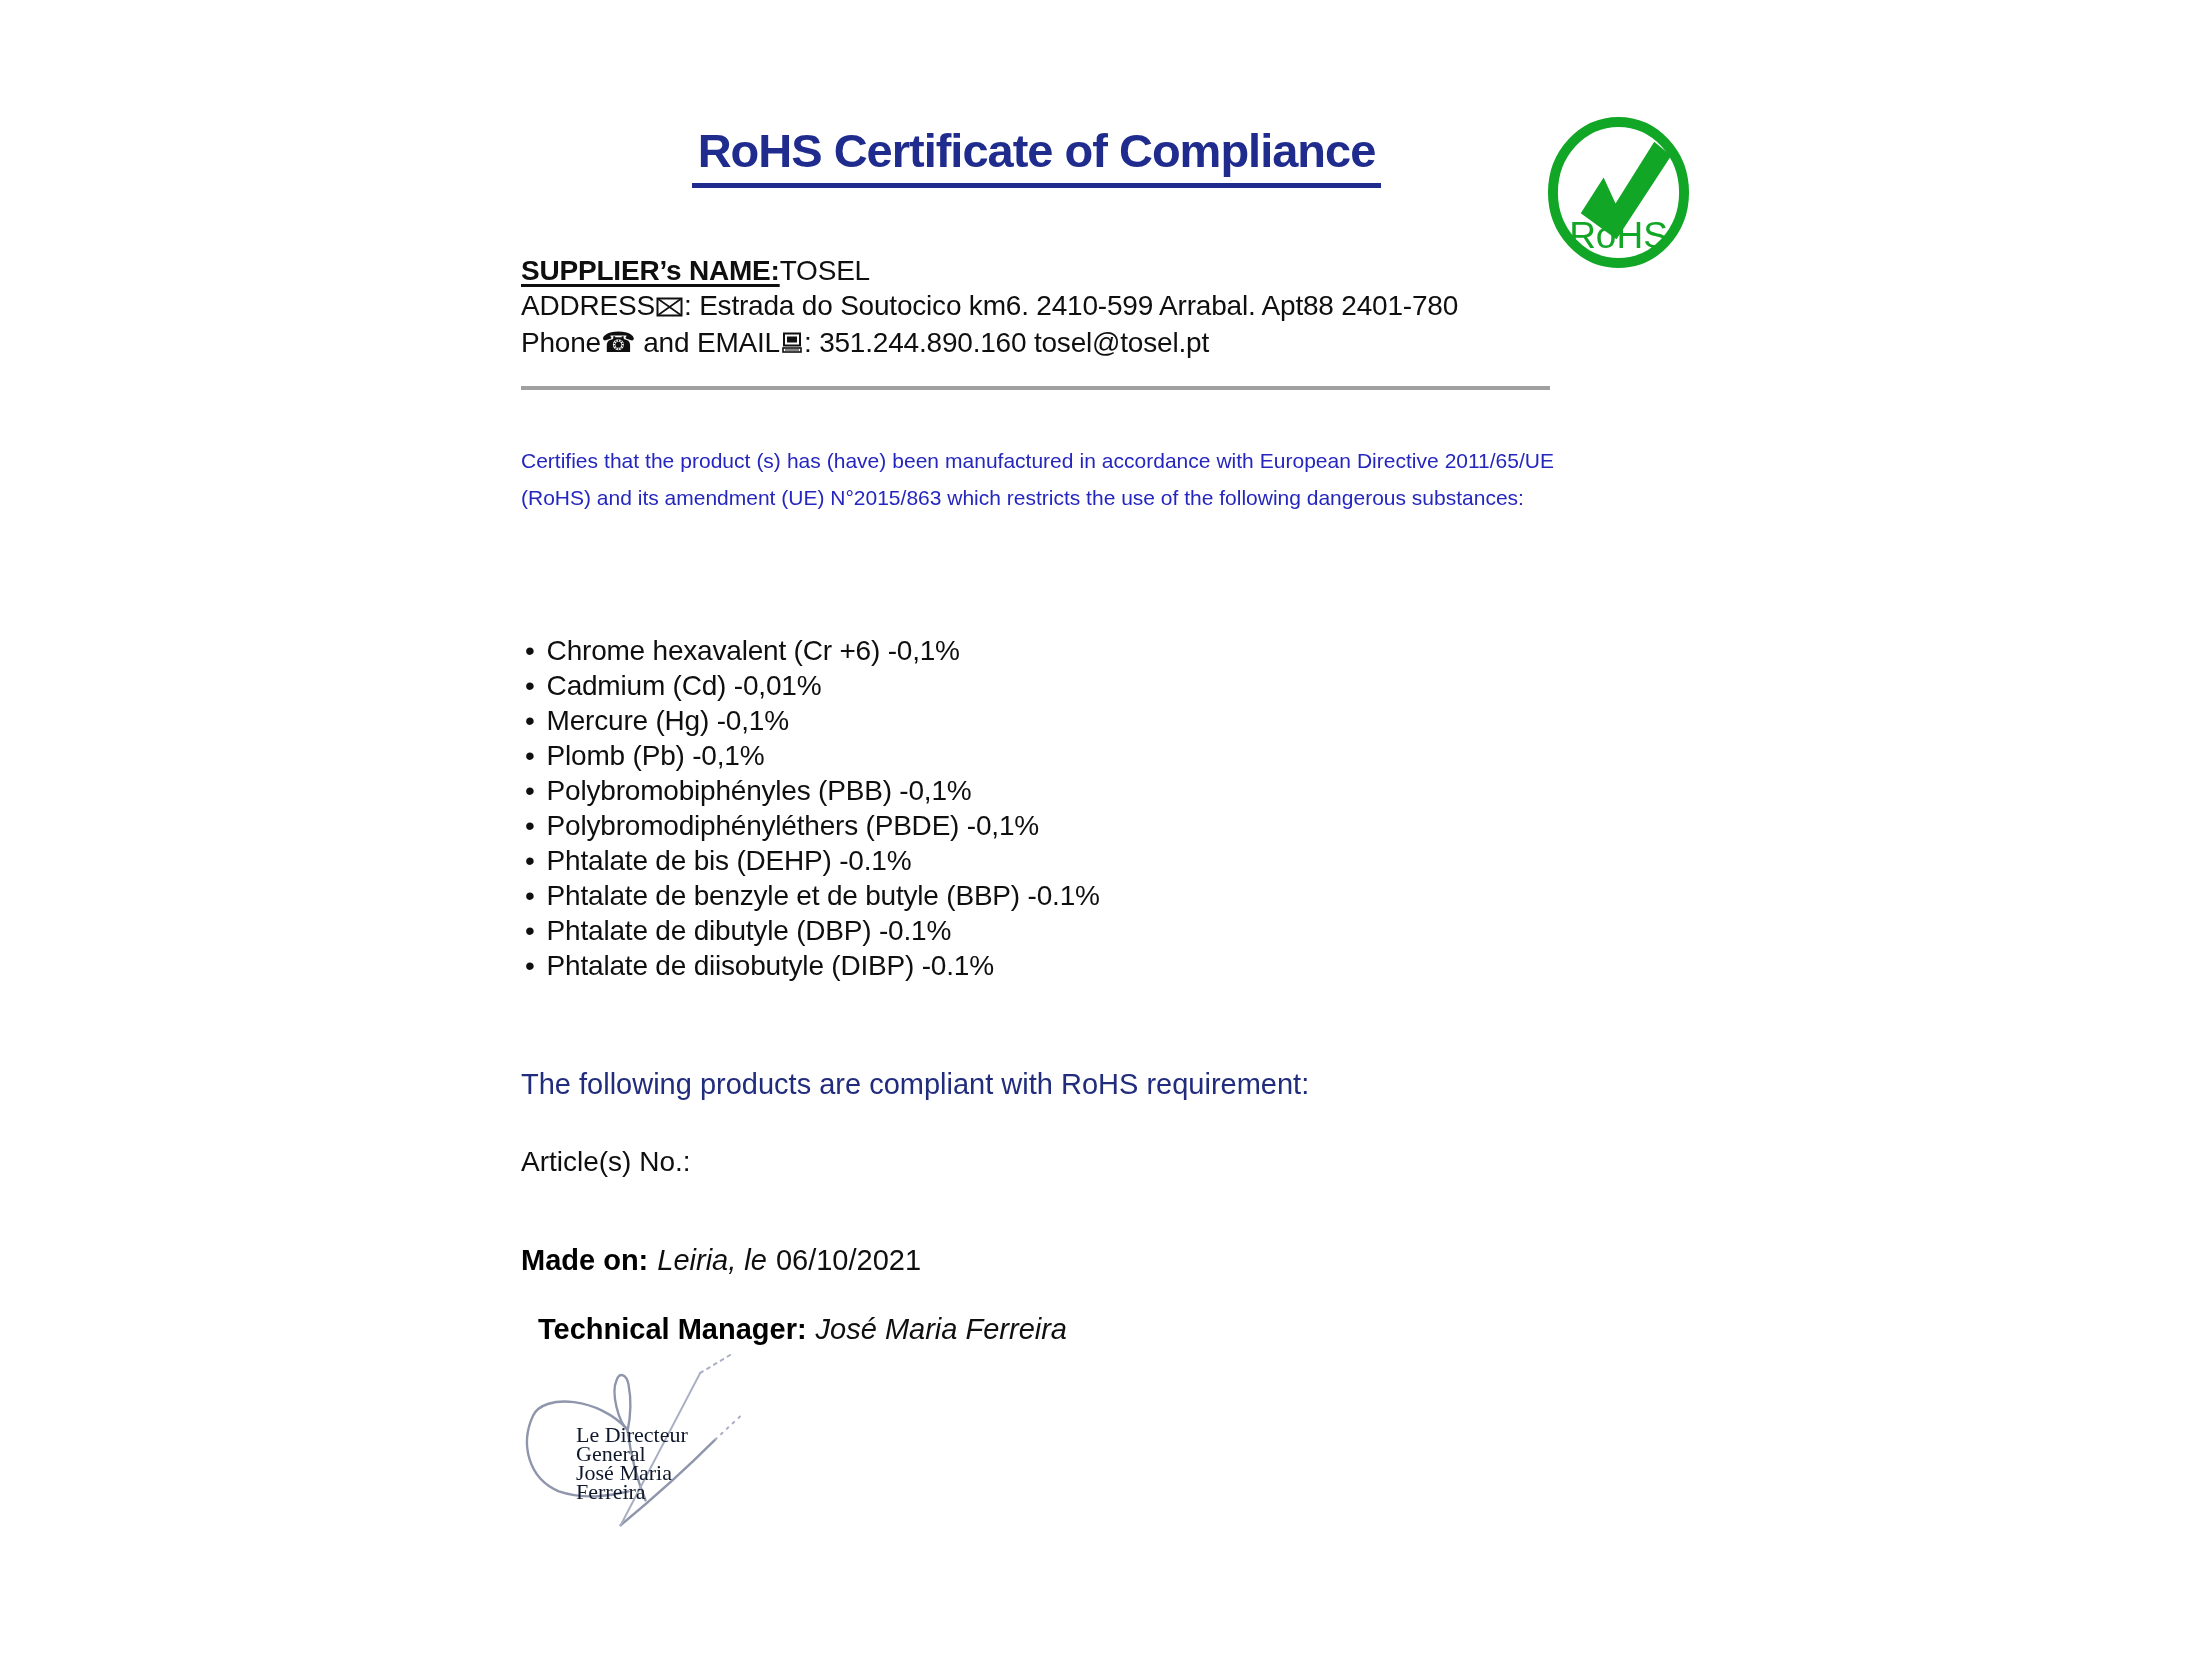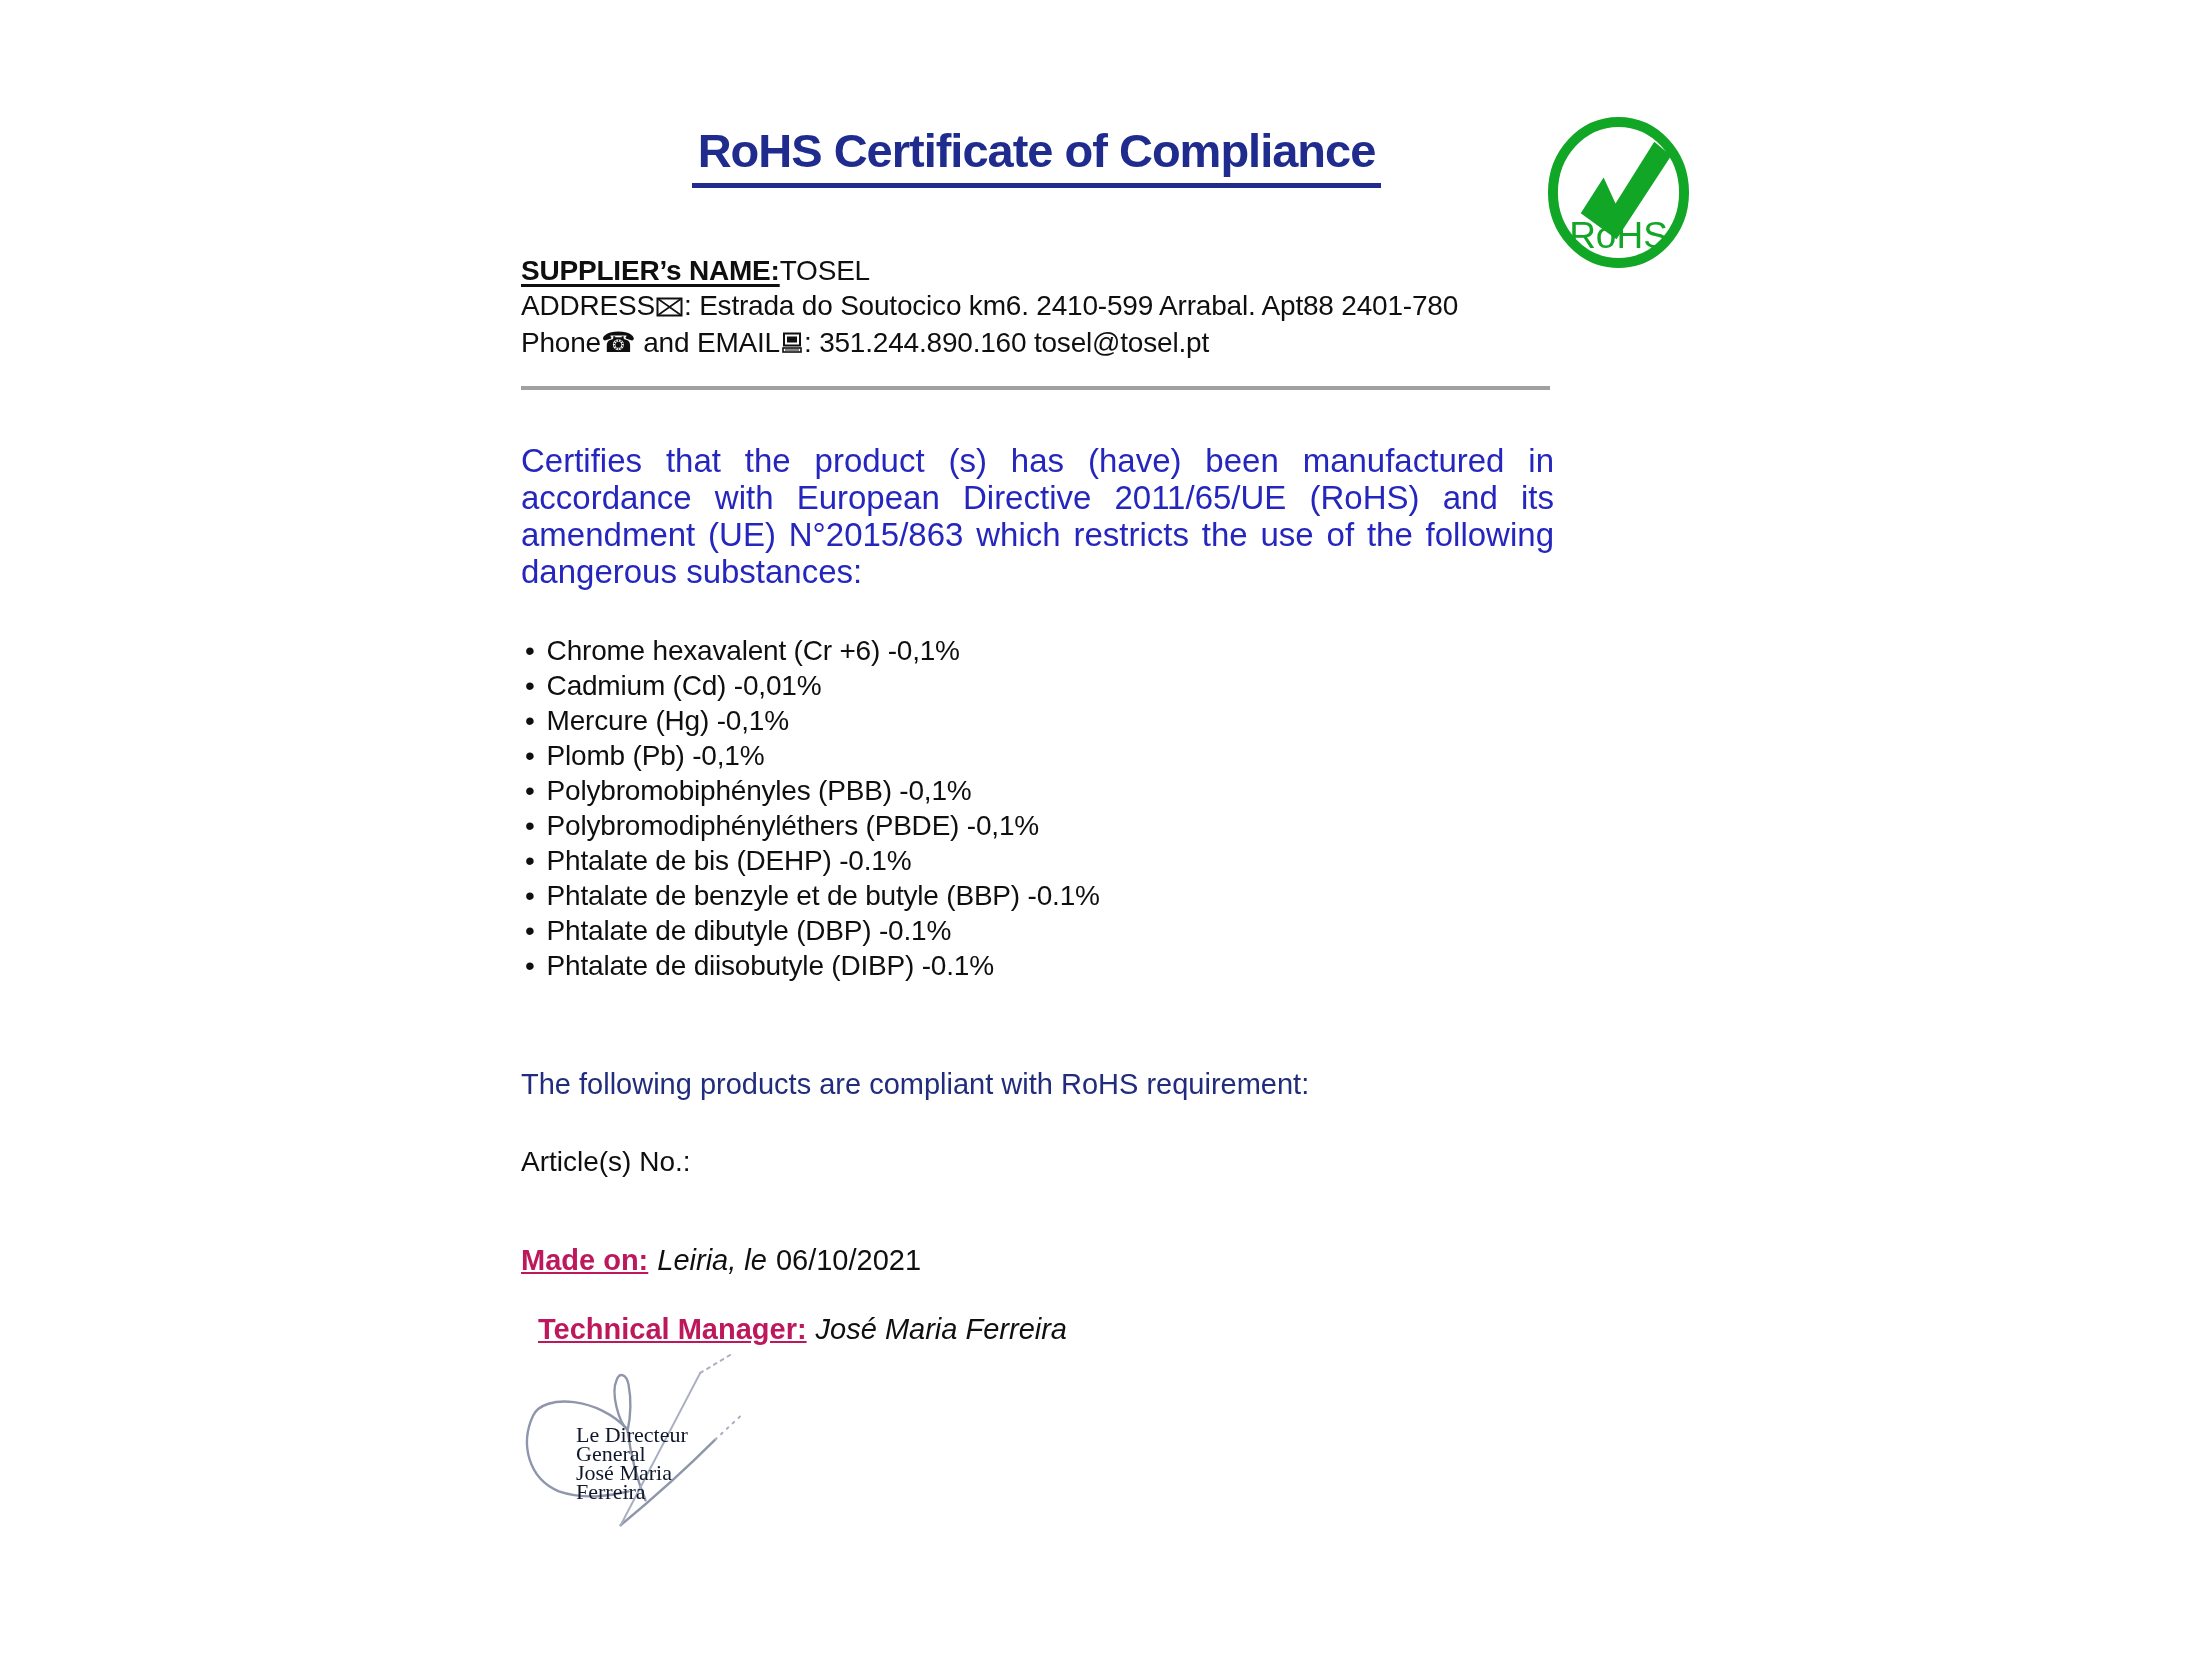--- a/index.html
+++ b/index.html
@@ -48,21 +48,21 @@
 
   
   .rule {
     position: absolute; left: 521px; top: 386px; width: 1029px; height: 4px;
     background: #A0A0A0;
   }
 
   
   .statement {
     position: absolute; left: 521px; top: 442px; width: 1033px;
-    font-size: 33px; line-height: 37px;
+    font-size: 21px; line-height: 37px;
     color: #2526BE;
     text-align: justify;
   }
 
   
   .substances {
     position: absolute; left: 525px; top: 633px; width: 995px;
     list-style: none;
     font-size: 28px; line-height: 35px; letter-spacing: -0.2px;
   }
@@ -78,21 +78,21 @@
     font-size: 28px; color: #0f0f0f;
   }
 
   
   .made-on-line, .tech-line {
     position: absolute; left: 521px; width: 1033px;
     font-size: 29px; color: #0f0f0f;
   }
   .made-on-line { top: 1244px; }
   .tech-line { top: 1313px; margin-left: 17px; }
-  .navy-bold { color: #be185d; font-weight: 700; text-decoration: underline; }
+  .navy-bold { color: #000000; font-weight: 700; }
   .italic { font-style: italic; }
   .sp { margin-left: 9px; }
 
   
   .signature { position: absolute; left: 498px; top: 1353px; width: 299px; height: 219px; }
   .signature svg { position: absolute; left: 0; top: 0; }
   .sig-text {
     position: absolute; left: 78px; top: 72px; width: 159px;
     font-family: "Liberation Serif", serif;
     font-size: 22px; line-height: 19px; color: #0f172a;

